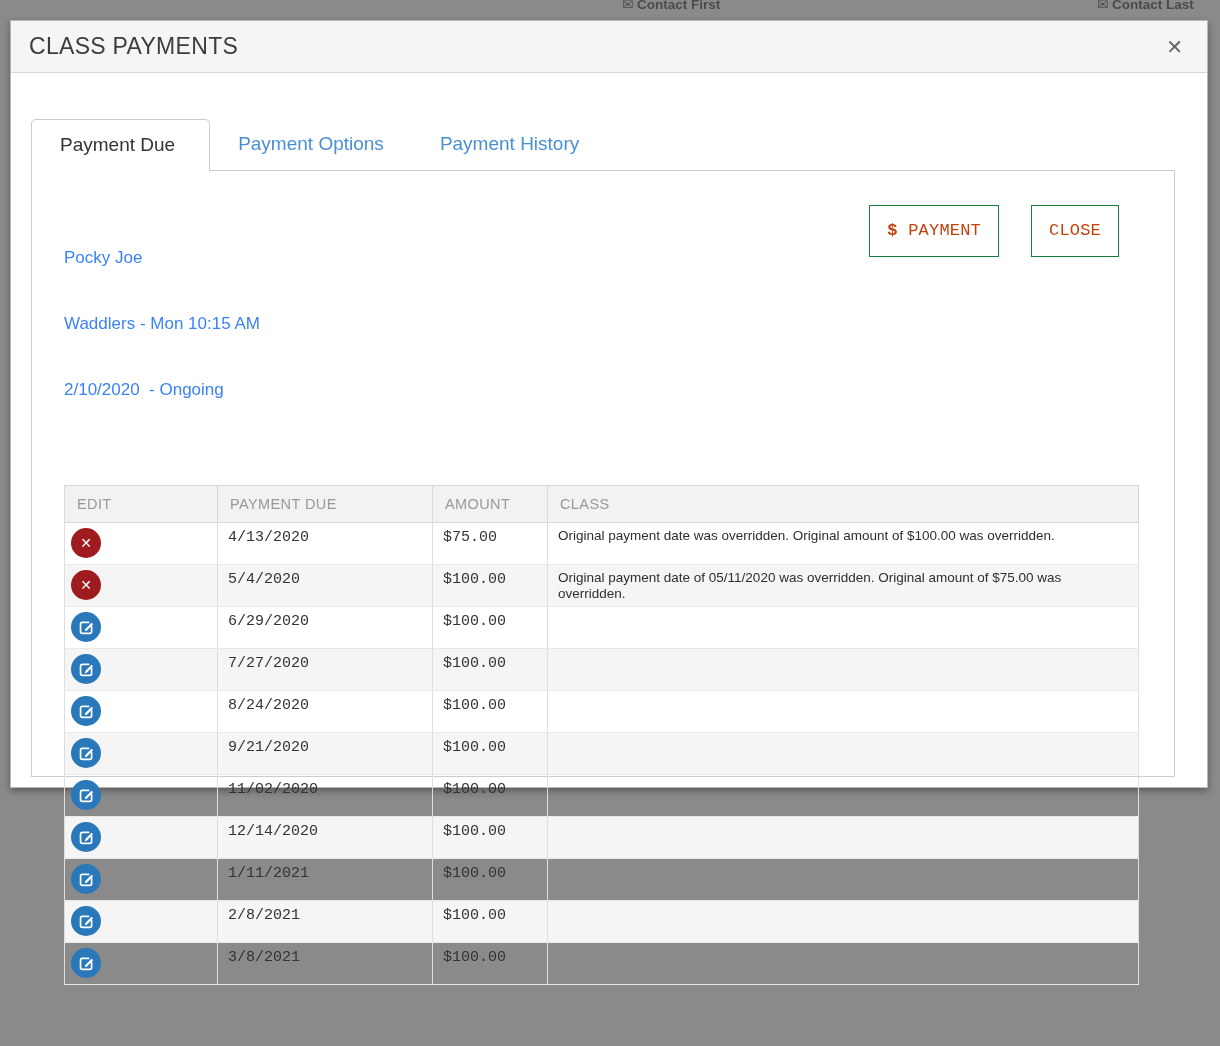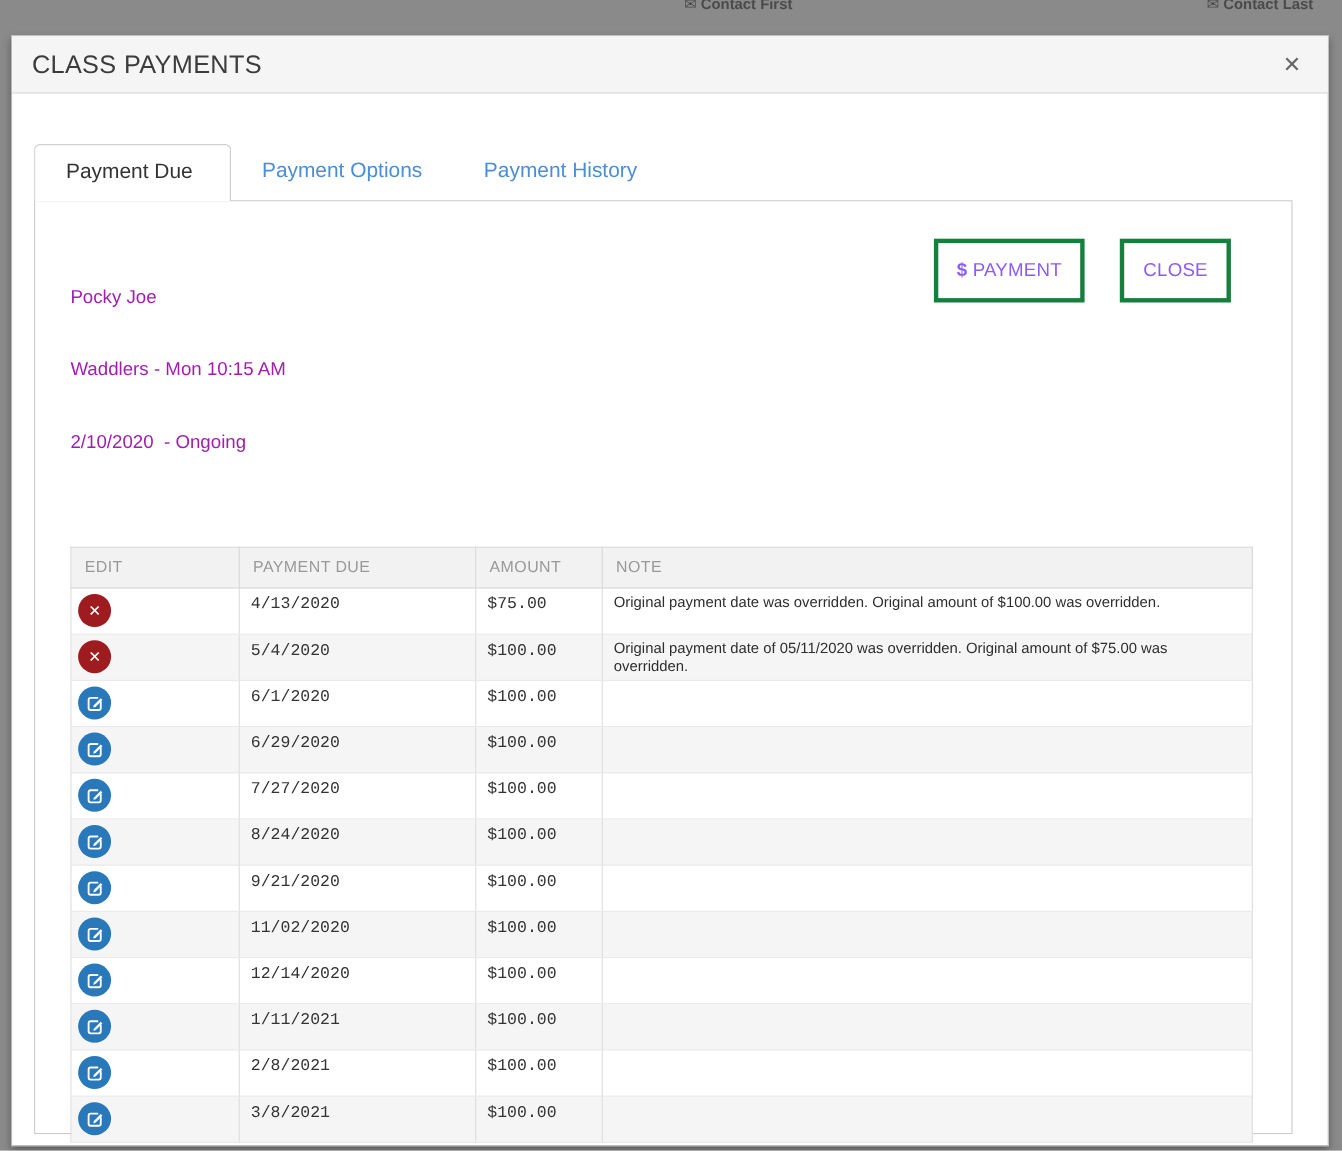--- a/index.html
+++ b/index.html
@@ -13,21 +13,21 @@
   .bg-strip{position:absolute;top:0;left:0;width:100%;height:19px;overflow:hidden;}
   .bg-frag{
     position:absolute;top:-4px;font-size:13.5px;font-weight:700;color:#3f3f3f;
     white-space:nowrap;opacity:.85;
   }
   .frag-first{left:622px;}
   .frag-last{left:1097px;}
 
   
   .modal{
-    position:absolute;left:10px;top:32px;width:1198px;height:1010px;
+    position:absolute;left:10px;top:20px;width:1198px;height:768px;
     background:#fff;border:1px solid #b7b7b7;box-sizing:border-box;
     box-shadow:0 3px 7px rgba(0,0,0,.35);
     display:flex;flex-direction:column;
   }
   .modal-header{
     height:52px;flex:0 0 52px;background:#f5f5f5;border-bottom:1px solid #d9d9d9;
     display:flex;align-items:center;justify-content:space-between;
     padding:0 24px 0 18px;box-sizing:border-box;
   }
   .modal-title{font-size:23px;font-weight:500;color:#3c3c3c;letter-spacing:.3px;margin:0;}
@@ -50,25 +50,25 @@
     padding:14px 34px 15px 28px;
   }
 
   
   .panel{
     flex:1;border:1px solid #ccc;background:#fff;z-index:1;min-height:0;
     padding:32px 35px 0 32px;box-sizing:border-box;
     display:flex;flex-direction:column;
   }
   .panel-top{display:flex;justify-content:space-between;align-items:flex-start;margin-bottom:40px;flex:0 0 auto;}
-  .info{font-size:17px;line-height:22px;color:#a21caf;white-space:pre-wrap;}
+  .info{font-size:17px;line-height:22px;color:#3b82f6;white-space:pre-wrap;}
   .actions{display:flex;gap:32px;margin-top:2px;margin-right:20px;}
   .btn{
-    background:#fff;border:4px solid #15803d;color:#8b5cf6;
-    font-family:Liberation Sans, sans-serif;font-size:17px;letter-spacing:.2px;
+    background:#fff;border:1px solid #15803d;color:#c2410c;
+    font-family:Liberation Mono, monospace;font-size:17px;letter-spacing:.2px;
     padding:15px 17px;cursor:pointer;line-height:1.2;
   }
   .btn .dollar{font-weight:700;}
 
   
   table{border-collapse:collapse;table-layout:fixed;width:100%;border:1px solid #ccc;}
   col.c-edit{width:153px;}
   col.c-date{width:215px;}
   col.c-amount{width:115px;}
   thead th{
@@ -133,21 +133,21 @@
           <col class="c-edit">
             <col class="c-date">
             <col class="c-amount">
             <col class="c-note">
         </colgroup>
         <thead>
           <tr>
             <th>EDIT</th>
             <th>PAYMENT DUE</th>
             <th>AMOUNT</th>
-            <th>NOTE</th>
+            <th>CLASS</th>
           </tr>
         </thead>
         <tbody>
             <tr>
     <td class="col-edit">
       <span class="icon-btn delete">
                   <span class="x">✕</span>
                 </span>
 
     </td>
@@ -158,34 +158,20 @@
             <tr>
     <td class="col-edit">
       <span class="icon-btn delete">
                   <span class="x">✕</span>
                 </span>
 
     </td>
     <td class="col-date">5/4/2020</td>
     <td class="col-amount">$100.00</td>
     <td class="col-note">Original payment date of 05/11/2020 was overridden. Original amount of $75.00 was overridden.</td>
-  </tr>
-            <tr>
-    <td class="col-edit">
-
-      <span class="icon-btn edit">
-        <svg width="17" height="17" viewBox="0 0 20 20" aria-hidden="true">
-          <path d="M12.5 4H5.2C4 4 3 5 3 6.2v8.6C3 16 4 17 5.2 17h8.6c1.2 0 2.2-1 2.2-2.2V8.5" fill="none" stroke="#fff" stroke-width="2" stroke-linecap="round"></path>
-          <path d="M8.6 11.9l7.4-7.4 1.8 1.8-7.4 7.4-2.4.6z" fill="#fff"></path>
-        </svg>
-      </span>
-    </td>
-    <td class="col-date">6/1/2020</td>
-    <td class="col-amount">$100.00</td>
-    <td class="col-note"></td>
   </tr>
             <tr>
     <td class="col-edit">
 
       <span class="icon-btn edit">
         <svg width="17" height="17" viewBox="0 0 20 20" aria-hidden="true">
           <path d="M12.5 4H5.2C4 4 3 5 3 6.2v8.6C3 16 4 17 5.2 17h8.6c1.2 0 2.2-1 2.2-2.2V8.5" fill="none" stroke="#fff" stroke-width="2" stroke-linecap="round"></path>
           <path d="M8.6 11.9l7.4-7.4 1.8 1.8-7.4 7.4-2.4.6z" fill="#fff"></path>
         </svg>
       </span>

